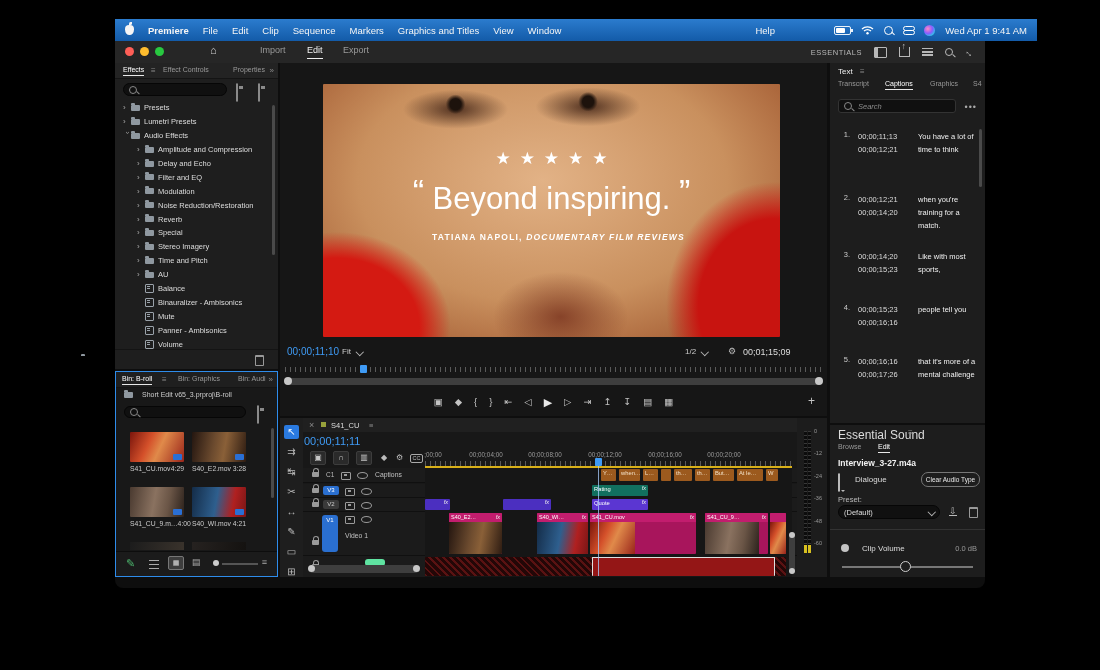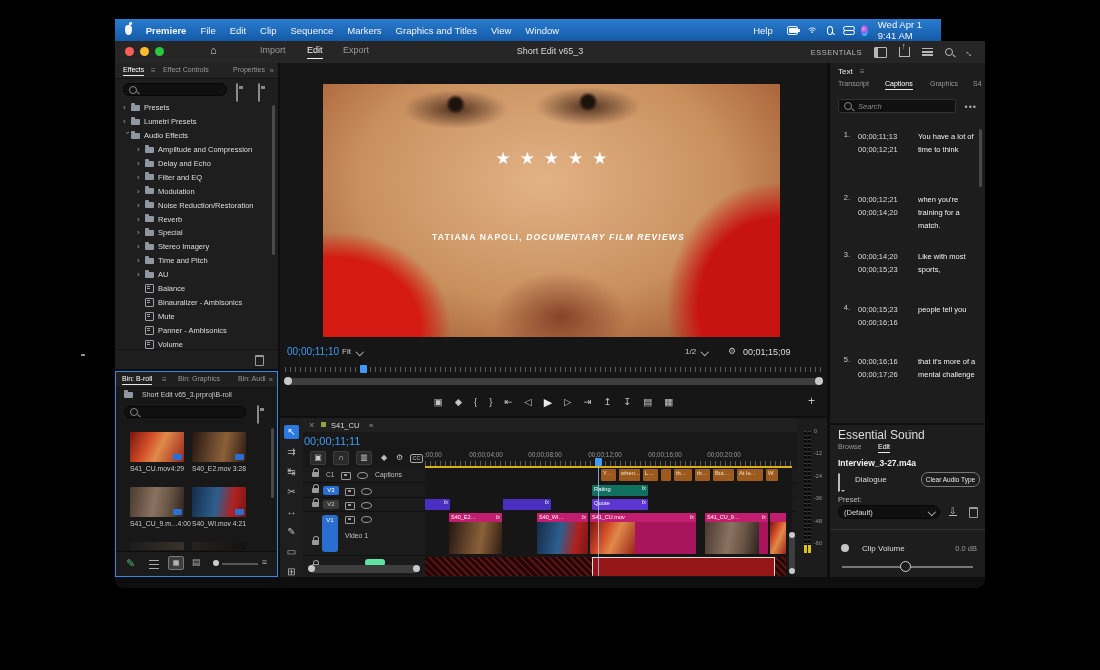--- a/index.html
+++ b/index.html
@@ -1,21 +1,21 @@
 <!DOCTYPE html>
 <html><head>
 <meta charset="utf-8">
 <style>
   html,body{margin:0;padding:0;background:#000;}
   body{font-family:"Liberation Sans",sans-serif;}
   #stage{position:relative;width:1100px;height:670px;background:#000;overflow:hidden;}
   .abs{position:absolute;}
   .ni{pointer-events:none;}
   
-  .menubar{left:115px;top:19px;width:826px;height:22px;background:linear-gradient(180deg,#2b7cce,#15straight 60%,#135ba8);background:linear-gradient(180deg,#2b7cce,#135ba8);color:#f5f5f5;font-size:9.5px;display:flex;align-items:center;padding:0 10px;box-sizing:border-box;}
+  .menubar{left:115px;top:19px;width:922px;height:22px;background:linear-gradient(180deg,#2b7cce,#15straight 60%,#135ba8);background:linear-gradient(180deg,#2b7cce,#135ba8);color:#f5f5f5;font-size:9.5px;display:flex;align-items:center;padding:0 10px;box-sizing:border-box;}
   .menubar .mi{margin-right:14px;white-space:nowrap;}
   .menubar .bold{font-weight:bold;}
   .mright{margin-left:auto;display:flex;align-items:center;gap:10px;}
   .apple{width:9px;height:10px;background:#f5f5f5;border-radius:45% 45% 48% 48%/40% 40% 55% 55%;position:relative;margin-right:14px;}
   .apple::before{content:'';position:absolute;top:-3px;left:4px;width:3px;height:3px;background:#f5f5f5;border-radius:50% 0;}
   .batt{width:15px;height:7px;border:1px solid rgba(255,255,255,.9);border-radius:2px;position:relative;}
   .batt::before{content:'';position:absolute;left:1px;top:1px;bottom:1px;width:9px;background:#fff;border-radius:1px;}
   .batt::after{content:'';position:absolute;right:-3px;top:2px;width:2px;height:3px;background:rgba(255,255,255,.9);}
   .magw{width:7px;height:7px;border:1.4px solid #fff;border-radius:50%;position:relative;}
   .magw::after{content:'';position:absolute;width:4px;height:1.4px;background:#fff;transform:rotate(45deg);right:-3px;bottom:-1px;}
@@ -175,21 +175,20 @@
   </div>
 
   <div class="abs window"></div>
 
   <div class="abs titlebar">
     <span class="abs tl-dot" style="left:10px;background:#ff5f57;"></span>
     <span class="abs tl-dot" style="left:25px;background:#febc2e;"></span>
     <span class="abs tl-dot" style="left:40px;background:#28c840;"></span>
     <span class="abs" style="left:95px;top:3px;color:#c8c8c8;font-size:11px;">⌂</span>
     <div id="titlebar-tabs"></div>
-    <div class="abs wtitle ni">Short Edit v65_3</div>
     <div class="tright">
       <span class="wslabel">ESSENTIALS</span>
       <span class="ic-workspace"></span>
       <span class="ic-share"></span>
       <span class="ic-lines"></span>
       <span class="magg"></span>
       <span class="ic-full">↔</span>
     </div>
   <div class="ttab" style="position: absolute; left: 125px;">Import</div>
       <div class="ttab active" style="position: absolute; left: 172px;">Edit</div>
@@ -378,20 +377,23 @@
       <span class="abs" style="left:76px;top:5px;color:#aaa;font-size:9px;">▤</span>
       <span class="abs knob" style="left:97px;top:8px;width:6px;height:6px;background:#ccc;"></span>
       <span class="abs" style="left:106px;top:11px;width:36px;height:1.5px;background:#555;"></span>
       <span class="abs" style="right:10px;top:5px;color:#aaa;font-size:9px;">≡</span>
     </div>
   </div>
 
   <div class="abs" style="left:280px;top:63px;width:547px;height:353px;background:#161616;">
     <div class="abs video" style="left:43px;top:21px;width:457px;height:253px;">
       <div class="abs ovl stars" style="top:64px;">★★★★★</div>
+      <div class="abs ovl quote" style="top:88px;">
+        <span class="qm">“</span><span> Beyond inspiring. </span><span class="qm">”</span>
+      </div>
       <div class="abs ovl attr" style="top:148px;margin-left:14px;">
         <span>TATIANA NAPOLI, </span><span class="src">DOCUMENTARY FILM REVIEWS</span>
       </div>
     </div>
     <div class="abs ddl" style="left:7px;top:283px;">
       <span class="bluetc" style="font-size:10px;">00;00;11;10</span>
     </div>
     <div class="abs ddl" style="left:62px;top:284px;">
       <span>Fit</span>
         <span class="chev"></span>

